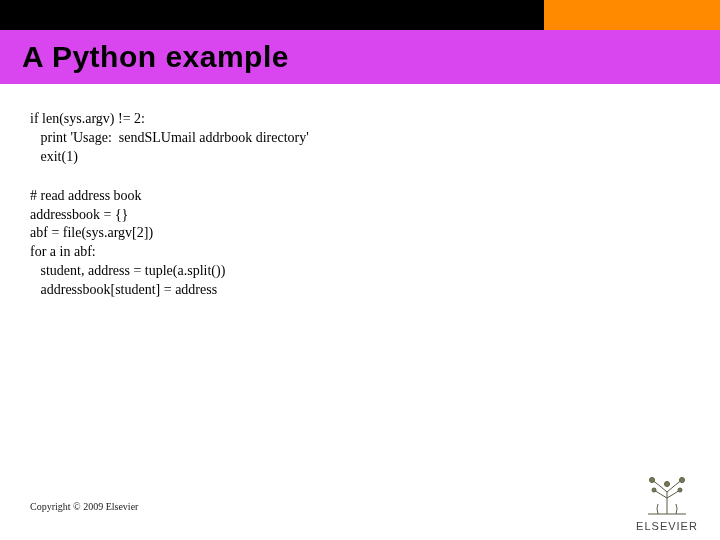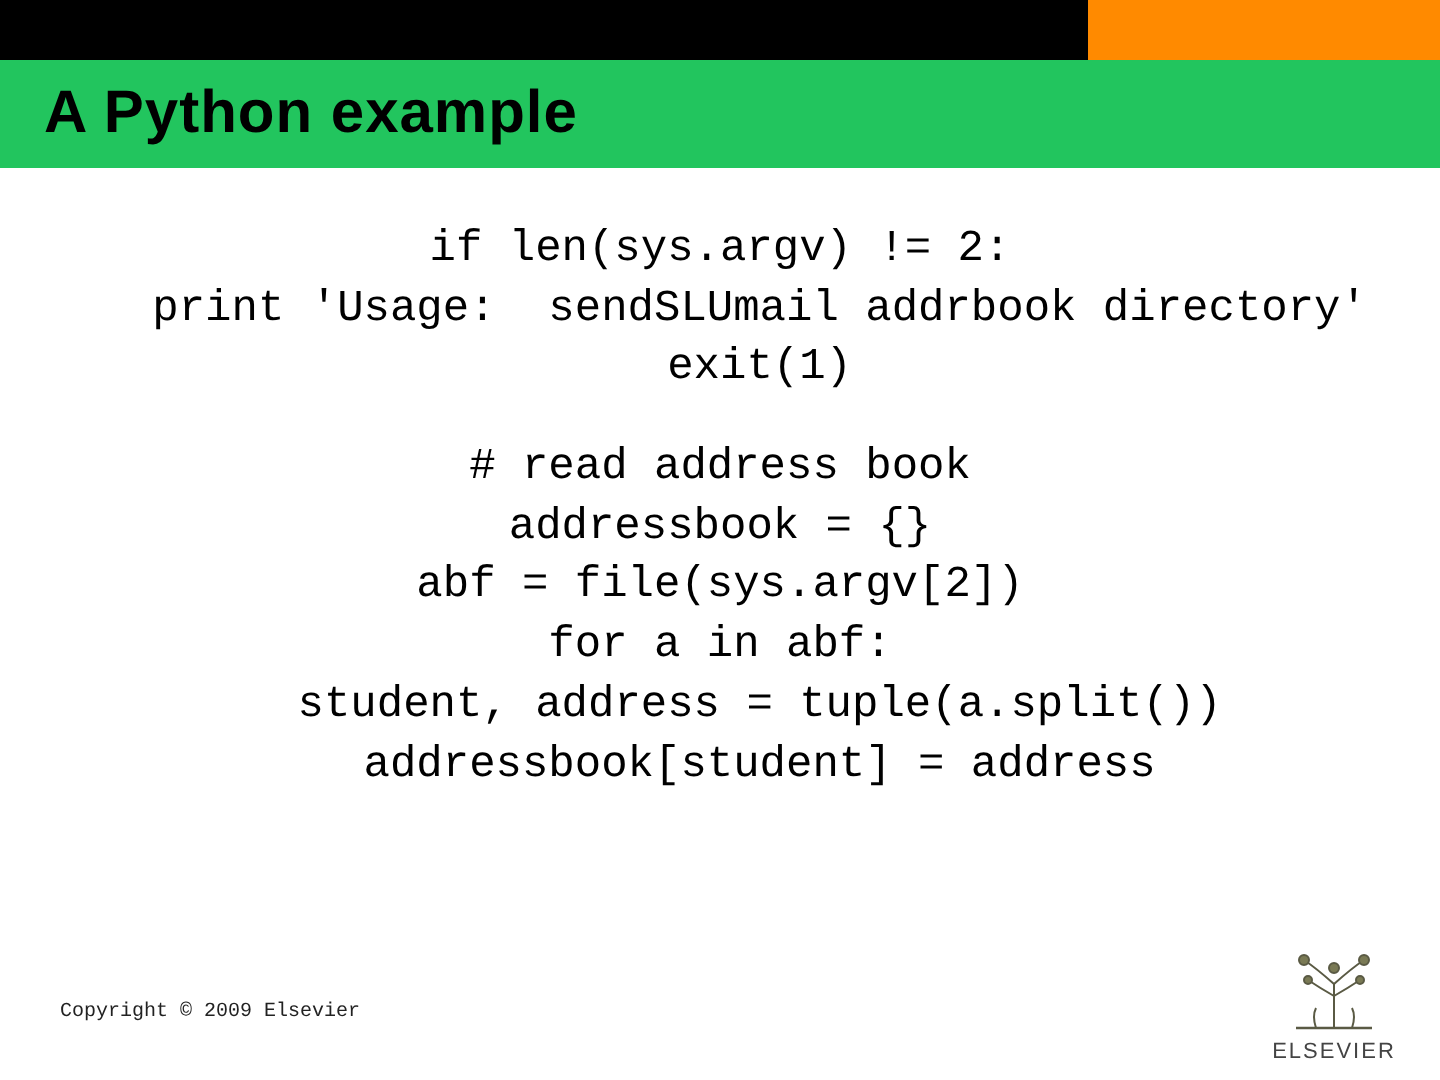--- a/index.html
+++ b/index.html
@@ -1,25 +1,25 @@
 <!DOCTYPE html>
 <html><head>
 <meta charset="utf-8">
 <style>
   * { margin: 0; padding: 0; box-sizing: border-box; }
   html, body { width: 720px; height: 540px; font-family: Georgia, 'Times New Roman', serif; background: #fff; color: #000; }
   .slide { position: relative; width: 720px; height: 540px; }
   .topbar { position: absolute; top: 0; left: 0; right: 0; height: 30px; background: #000; }
   .accent { position: absolute; top: 0; right: 0; width: 176px; height: 30px; background: #ff8a00; }
-  .titlebar { position: absolute; top: 30px; left: 0; right: 0; height: 54px; background: #22c55e; display: flex; align-items: center; padding-left: 22px; }
+  .titlebar { position: absolute; top: 30px; left: 0; right: 0; height: 54px; background: #d946ef; display: flex; align-items: center; padding-left: 22px; }
   .titlebar h1 { font-family: Arial, Helvetica, sans-serif; font-weight: 900; font-size: 30px; letter-spacing: 0.5px; }
   .body { position: absolute; top: 110px; left: 30px; right: 30px; bottom: 60px; }
-  .codeblock { font-family: Liberation Mono, monospace; font-size: 22px; line-height: 1.35; white-space: pre; text-align: center; }
+  .codeblock { font-family: Liberation Serif, serif; font-size: 14px; line-height: 1.35; white-space: pre; }
   .spacer { height: 20px; }
-  .copyright { position: absolute; left: 30px; bottom: 28px; font-family: Liberation Mono, monospace; font-size: 10px; color: #222; }
+  .copyright { position: absolute; left: 30px; bottom: 28px; font-family: Liberation Serif, serif; font-size: 10px; color: #222; }
   .logo { position: absolute; right: 14px; bottom: 8px; width: 78px; text-align: center; }
   .logo-icon { width: 58px; height: 44px; margin: 0 auto 2px; }
   .logo-text { font-family: Arial, Helvetica, sans-serif; font-size: 11px; letter-spacing: 1px; color: #444; }
 </style>
 </head>
 <body>
 
 <div class="slide">
 
   <div class="topbar"></div>

